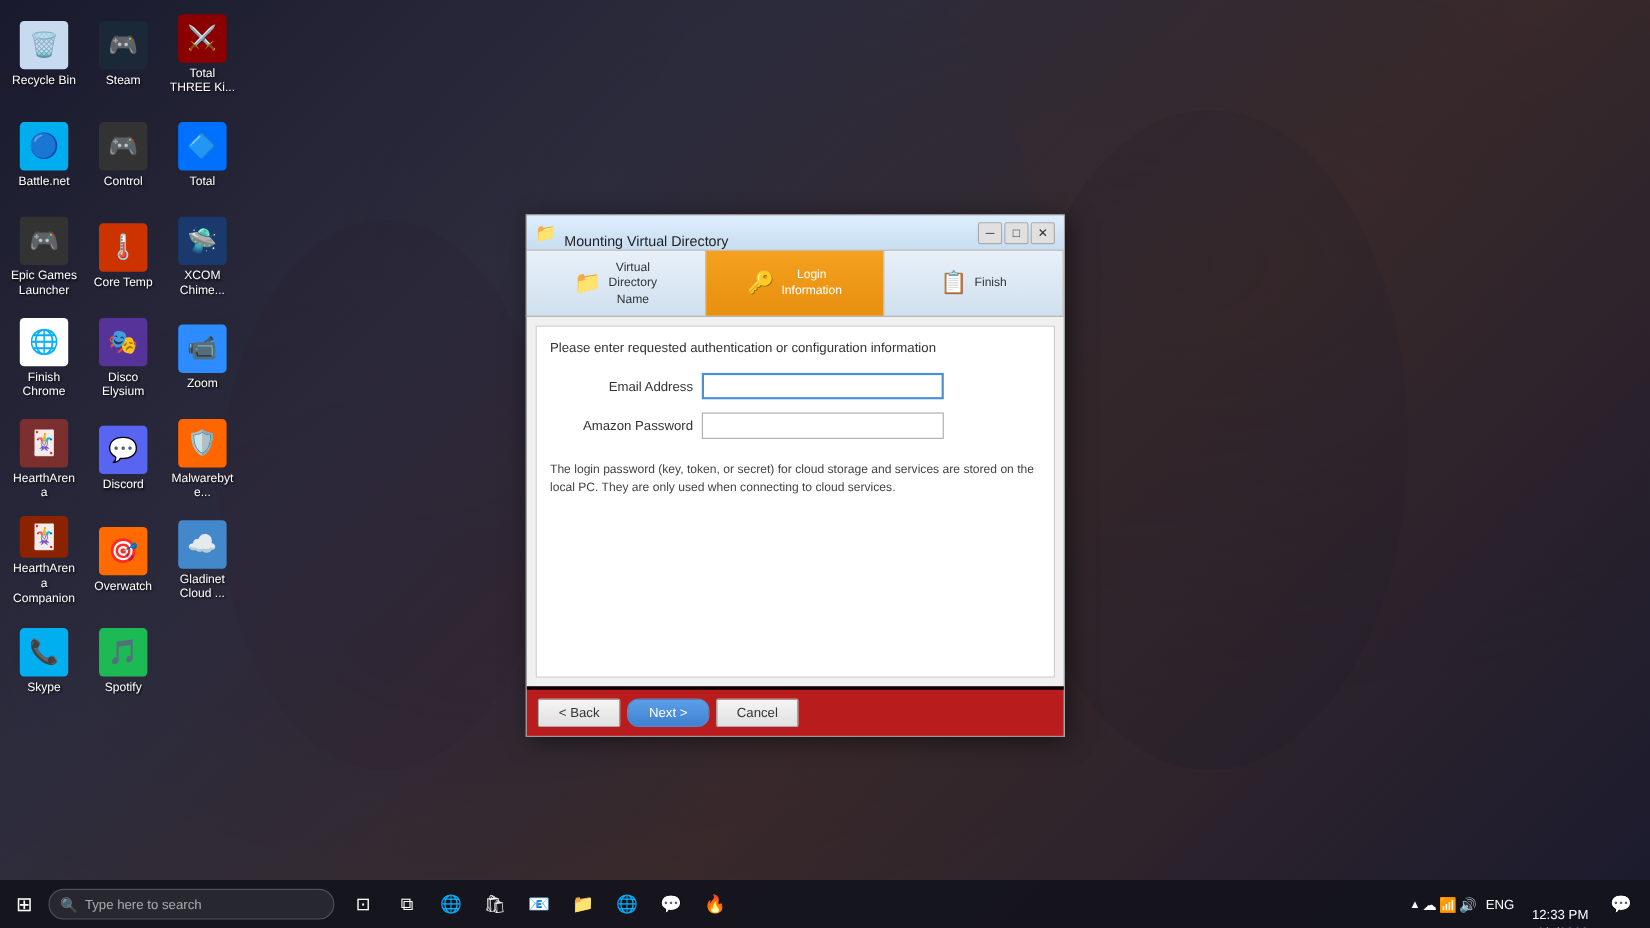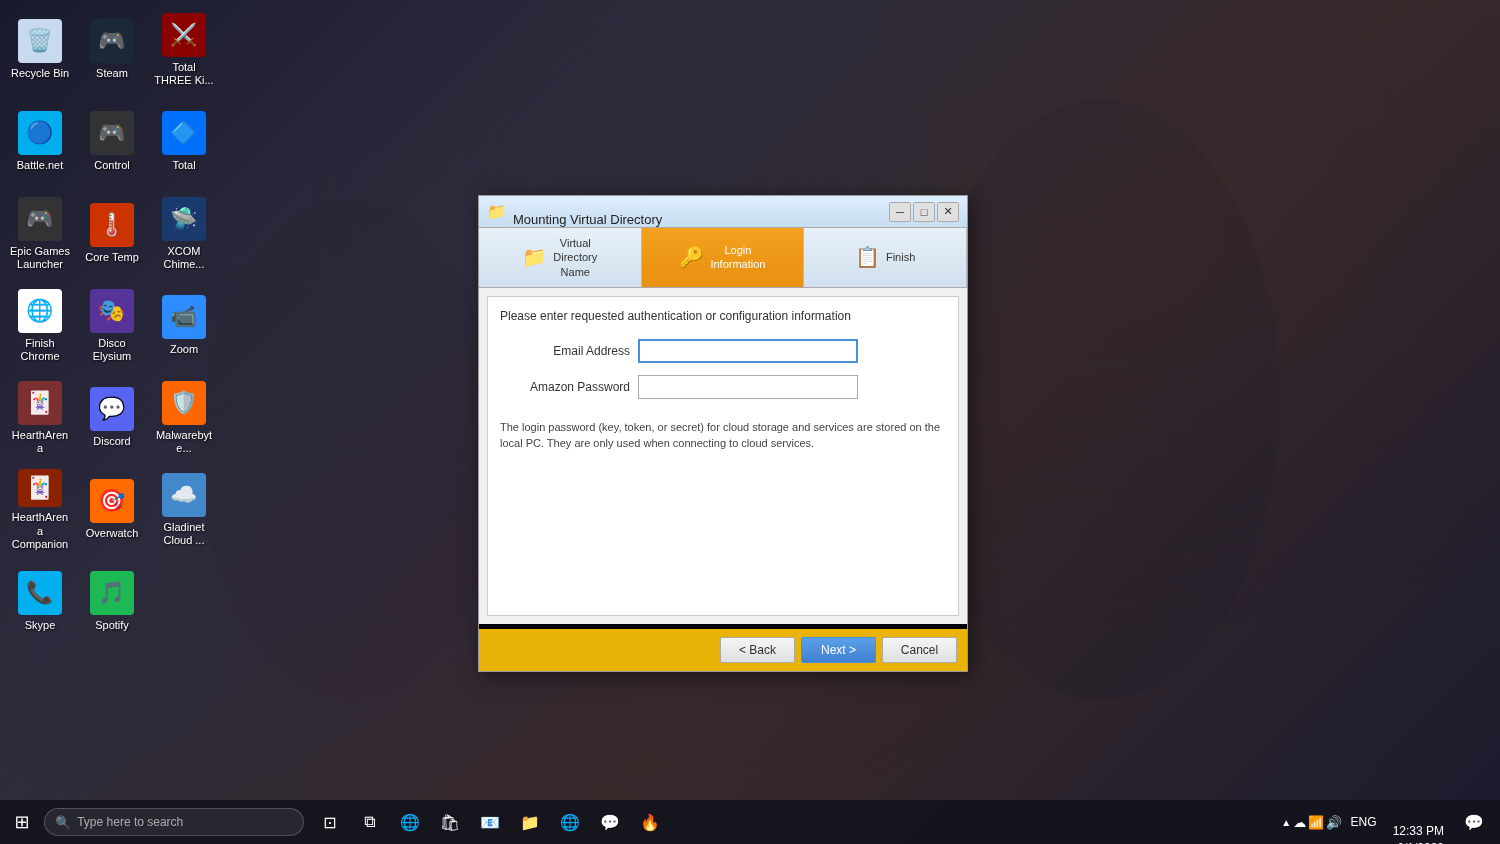--- a/index.html
+++ b/index.html
@@ -288,43 +288,43 @@
     .dialog-note {
       font-size: 11px;
       color: #444;
       margin-top: 20px;
       line-height: 1.5;
     }
 
     
     .dialog-buttons {
       display: flex;
-      justify-content: flex-end;
       gap: 6px;
       padding: 8px 10px;
-      background: #eab308;
-      border-top: 5px solid #000000;
+      background: #b91c1c;
+      border-top: 3px solid #000000;
     }
 
     .dialog-btn {
       height: 26px;
       min-width: 75px;
       padding: 0 12px;
       font-size: 12px;
       border: 1px solid #aaa;
       border-radius: 2px;
       cursor: pointer;
       background: linear-gradient(to bottom, #f5f5f5, #e0e0e0);
       color: #333;
     }
 
     .dialog-btn.primary {
       border-color: #4a90d9;
       background: linear-gradient(to bottom, #5aa0e8, #4080d0);
       color: white;
+      border-radius: 11px;
     }
   </style>
 </head>
 <body>
 
 <div class="desktop-bg">
 
   <svg width="1500" height="800" style="position:absolute;top:0;left:0;opacity:0.4">
     <defs>
       <radialGradient id="bg1" cx="70%" cy="30%" r="50%">

